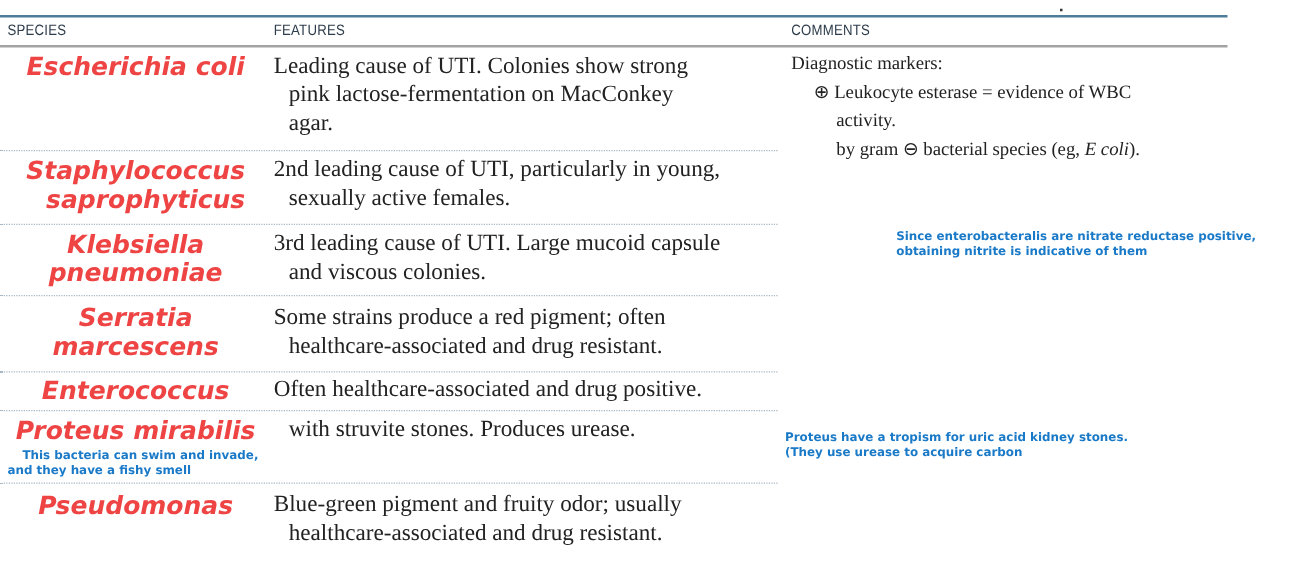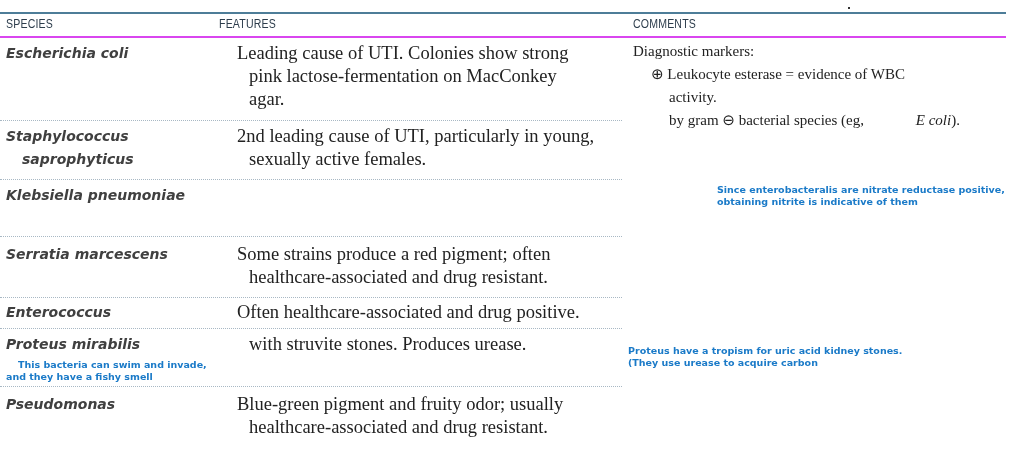--- a/index.html
+++ b/index.html
@@ -1,32 +1,32 @@
 <!DOCTYPE html>
 <html><head>
 <meta charset="utf-8">
 <style>
   html, body { margin: 0; padding: 0; background: #ffffff; }
   body { width: 1035px; height: 469px; position: relative; overflow: hidden; font-family: "DejaVu Serif", serif; }
   .speck { position: absolute; left: 848px; top: 7px; width: 2px; height: 2px; background: #333; }
-  .hdr { position: absolute; left: 0; top: 12px; width: 982px; height: 22px; border-top: 2px solid #4d7d98; border-bottom: 2px solid #d946ef; padding-left: 24px; }
+  .hdr { position: absolute; left: 0; top: 12px; width: 982px; height: 22px; border-top: 2px solid #4d7d98; border-bottom: 2px solid #a3a3a3; }
   .hdr span { position: absolute; top: 3px; font-family: "Liberation Sans", sans-serif; font-size: 12px; color: #2d3d4c; letter-spacing: 0.2px; transform: scaleX(0.88); transform-origin: left; }
   .row { position: absolute; left: 0; width: 622px; border-bottom: 1px dotted #a8b8c4; }
   .row.last { border-bottom: none; }
-  .sp { position: absolute; left: 6px; top: 4px; width: 205px; font-family: "DejaVu Sans", sans-serif; font-style: italic; font-weight: bold; font-size: 14px; line-height: 23px; color: #404040; }
+  .sp { position: absolute; left: 6px; top: 4px; width: 205px; font-family: "DejaVu Sans", sans-serif; font-style: italic; font-weight: bold; font-size: 20px; line-height: 23px; color: #ef4444; text-align: center; }
   .sp .l2 { display: block; padding-left: 16px; }
-  .ft { position: absolute; left: 219px; top: 4px; width: 400px; font-family: "Liberation Serif", serif; font-size: 18.5px; line-height: 23px; color: #222; margin-left: 18px; }
+  .ft { position: absolute; left: 219px; top: 4px; width: 400px; font-family: "Liberation Serif", serif; font-size: 18.5px; line-height: 23px; color: #222; }
   .ft .l { display: block; }
   .ft .l.ind { padding-left: 12px; }
   .note { position: absolute; font-family: "DejaVu Sans", sans-serif; font-size: 9.5px; line-height: 12px; color: #1a7ac8; font-weight: bold; }
   .cm { position: absolute; left: 633px; top: 40px; width: 400px; font-family: "Liberation Serif", serif; font-size: 15px; line-height: 23px; color: #222; }
   .cm .l { display: block; }
   .cm .l.b { padding-left: 18px; }
   .cm .l.c { padding-left: 36px; }
-  .cm i { font-style: italic; margin-left: 48px; }
+  .cm i { font-style: italic; }
 </style>
 </head>
 <body>
 
 <div class="speck"></div>
 
 <div class="hdr">
   <span style="left:6px">SPECIES</span>
   <span style="left:219px">FEATURES</span>
   <span style="left:633px">COMMENTS</span>
@@ -47,20 +47,24 @@
     <span class="l2">saprophyticus</span>
   </div>
   <div class="ft">
     <span class="l">2nd leading cause of UTI, particularly in young,</span>
     <span class="l ind">sexually active females.</span>
   </div>
 </div>
 
 <div class="row" style="top:180px;height:56px">
   <div class="sp"><span>Klebsiella pneumoniae</span></div>
+  <div class="ft">
+    <span class="l">3rd leading cause of UTI. Large mucoid capsule</span>
+    <span class="l ind">and viscous colonies.</span>
+  </div>
 </div>
 
 <div class="row" style="top:237px;height:60px">
   <div class="sp" style="top:6px"><span>Serratia marcescens</span></div>
   <div class="ft" style="top:6px">
     <span class="l">Some strains produce a red pigment; often</span>
     <span class="l ind">healthcare-associated and drug resistant.</span>
   </div>
 </div>
 

